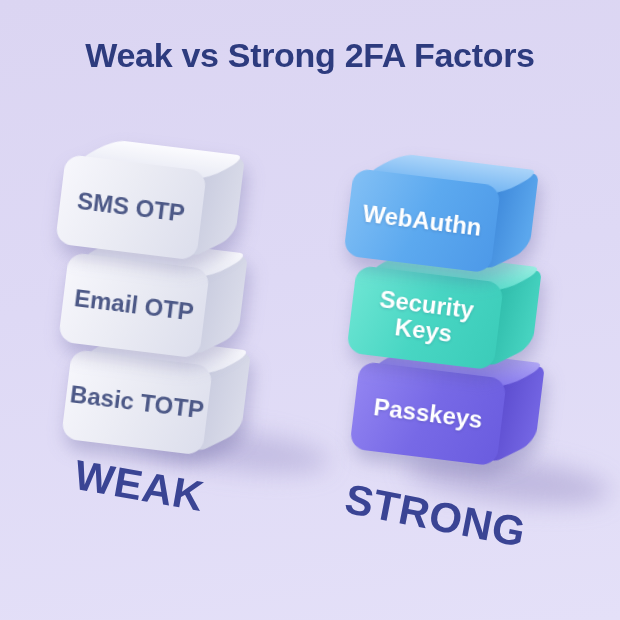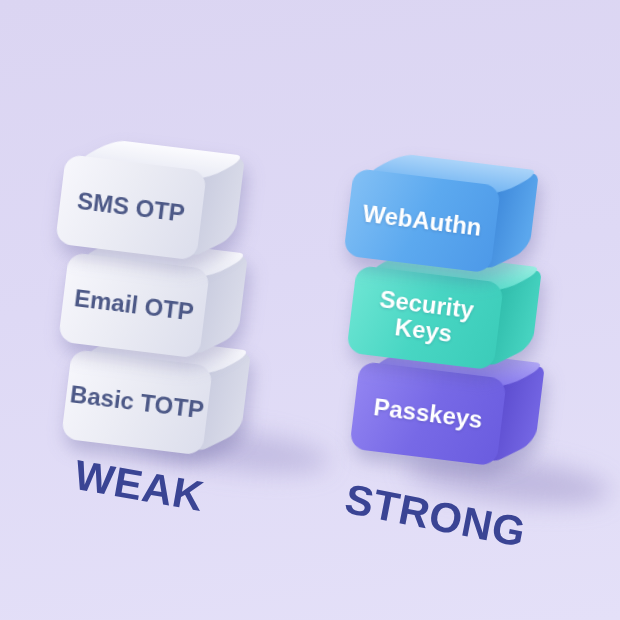--- a/index.html
+++ b/index.html
@@ -75,20 +75,21 @@
   .shadow-weak{left:130px;top:430px;width:200px;height:40px;
     background:rgba(130,120,182,0.32);transform:rotate(7deg);}
   .shadow-strong{left:405px;top:458px;width:205px;height:44px;
     background:rgba(125,115,178,0.34);transform:rotate(7deg);}
 </style>
 </head>
 <body>
 
 <div class="stage">
 
+  <h1 class="title">Weak vs Strong 2FA Factors</h1>
 
   <div class="shadow shadow-weak"></div>
   <div class="shadow shadow-strong"></div>
 
   <div class="block white pos-w1">
     <div class="face top"></div>
     <div class="face side"></div>
     <div class="face front">
       <span class="label">SMS OTP</span>
     </div>

